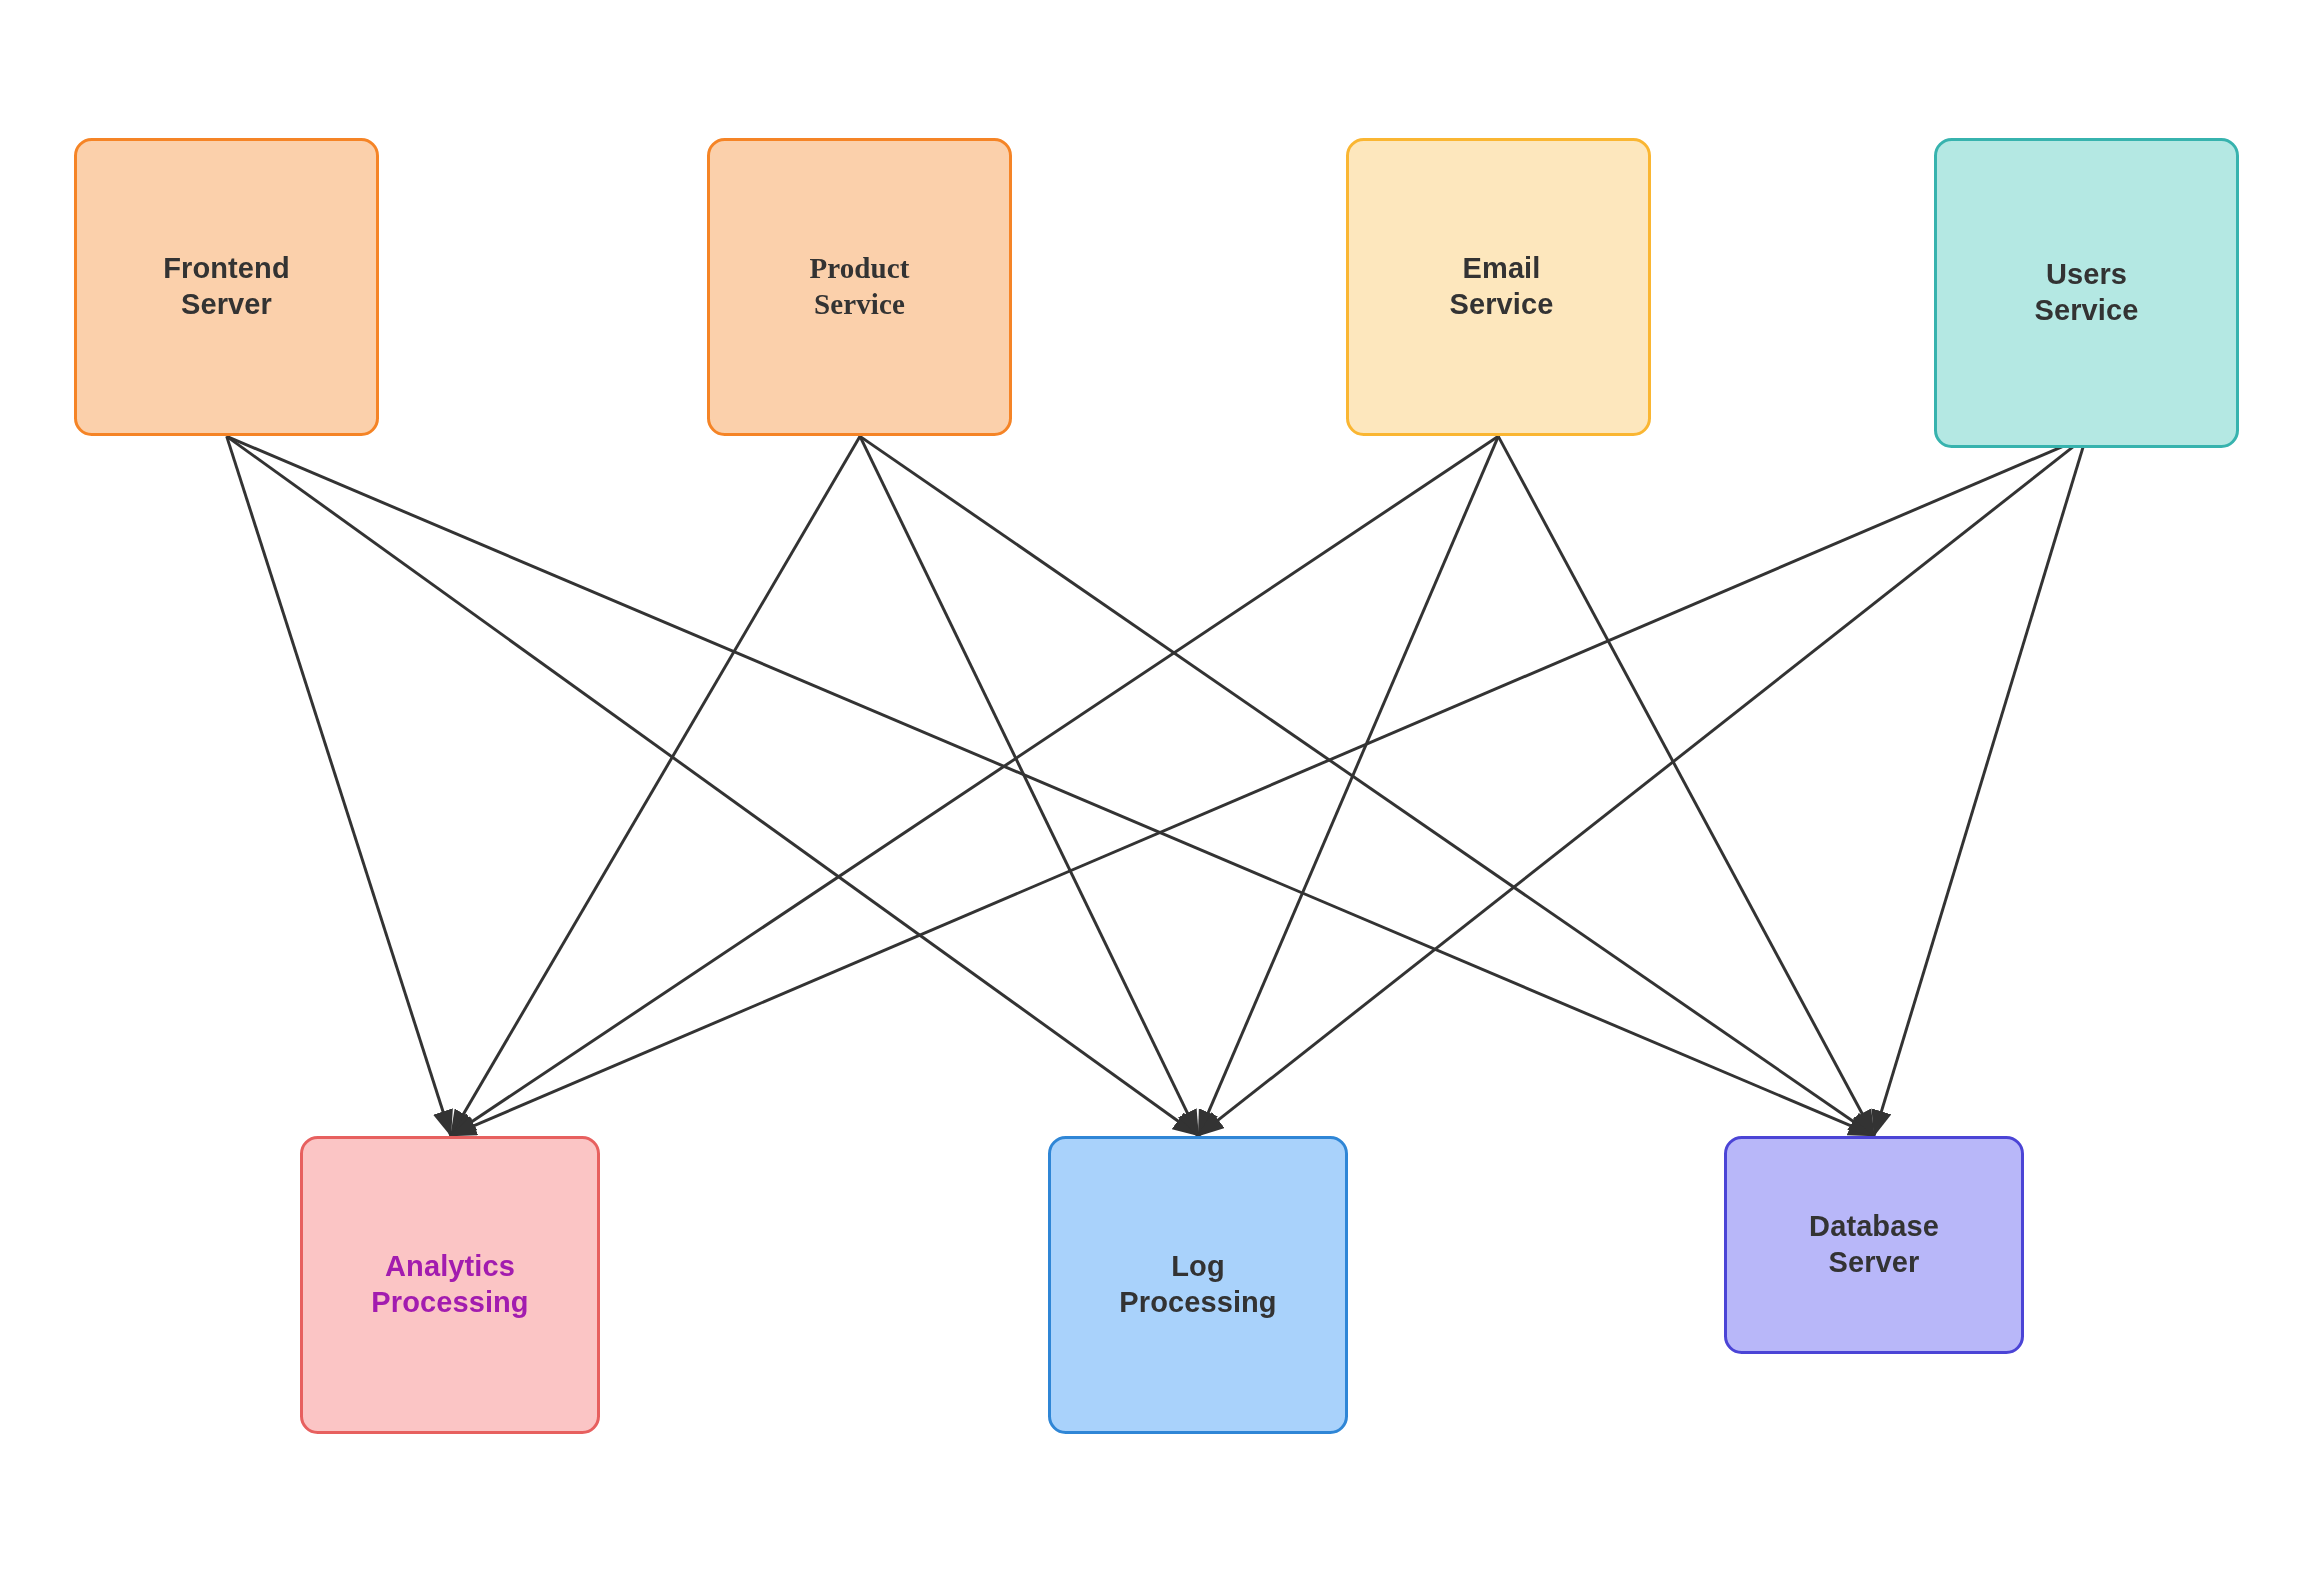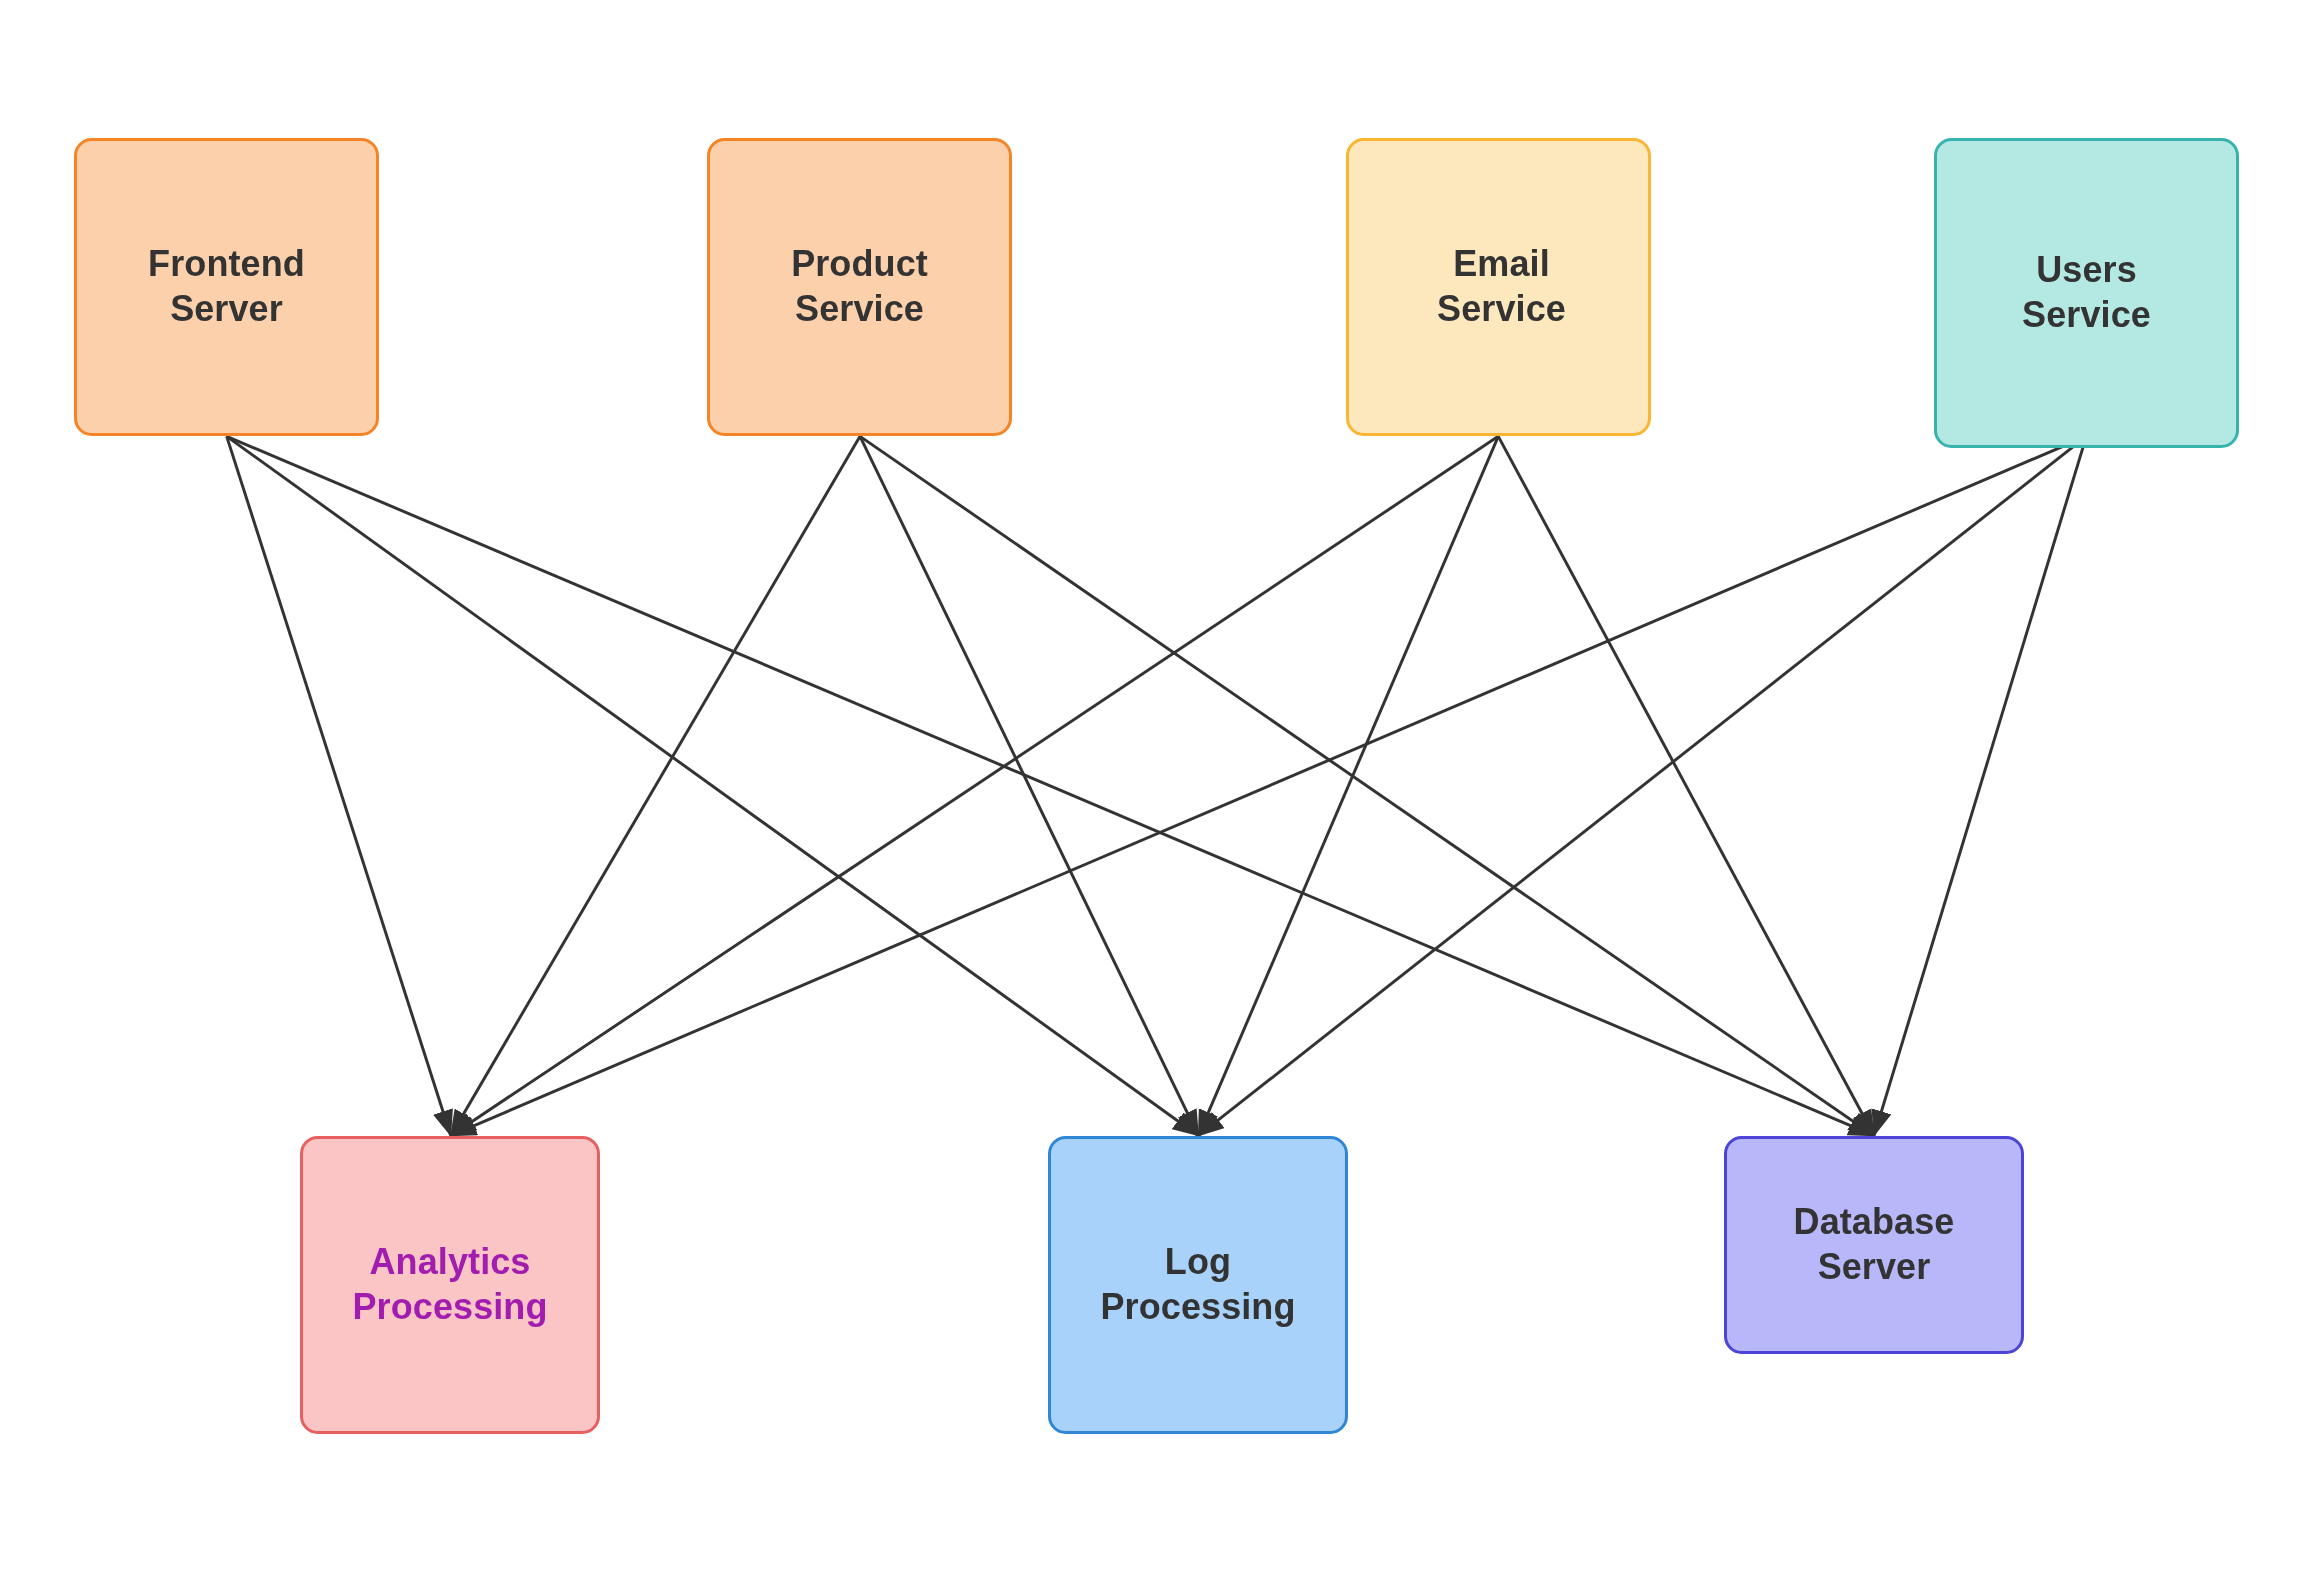--- a/index.html
+++ b/index.html
@@ -34,21 +34,21 @@
     border-style: solid;
     border-width: 3.9px;
     border-radius: 17.7px;
     display: flex;
     align-items: center;
     justify-content: center;
     text-align: center;
   }
   .node-label {
     font-family: "Liberation Sans", sans-serif;
-    font-size: 36px;
+    font-size: 29px;
     font-weight: bold;
     line-height: 1.24;
     color: #333333;
     letter-spacing: 0.1px;
     white-space: pre-line;
     user-select: none;
   }
 </style>
 </head>
 <body>
@@ -76,21 +76,21 @@
         <line x1="2118" y1="443" x2="1902.5" y2="1153" stroke="#333333" stroke-width="3" marker-end="url(#arrowhead)"></line>
       </g>
   </svg>
 
   <div id="nodes-layer">
       <div class="node" style="left: 74px; top: 138px; width: 305px; height: 298px; background: rgb(251, 208, 171); border-color: rgb(245, 132, 38);">
         <div class="node-label" style="color: rgb(51, 51, 51);">Frontend
 Server</div>
       </div>
       <div class="node" style="left: 707px; top: 138px; width: 305px; height: 298px; background: rgb(251, 208, 171); border-color: rgb(245, 132, 38);">
-        <div class="node-label" style="color: rgb(51, 51, 51);">Product
+        <div class="node-label" style="color: rgb(51, 51, 51); font-family: Liberation Serif, serif;">Product
 Service</div>
       </div>
       <div class="node" style="left: 1346px; top: 138px; width: 305px; height: 298px; background: rgb(253, 231, 189); border-color: rgb(250, 182, 50); padding-left: 6px;">
         <div class="node-label" style="color: rgb(51, 51, 51);">Email
 Service</div>
       </div>
       <div class="node" style="left: 1934px; top: 138px; width: 305px; height: 310px; background: rgb(180, 232, 227); border-color: rgb(55, 179, 174);">
         <div class="node-label" style="color: rgb(51, 51, 51);">Users
 Service</div>
       </div>

